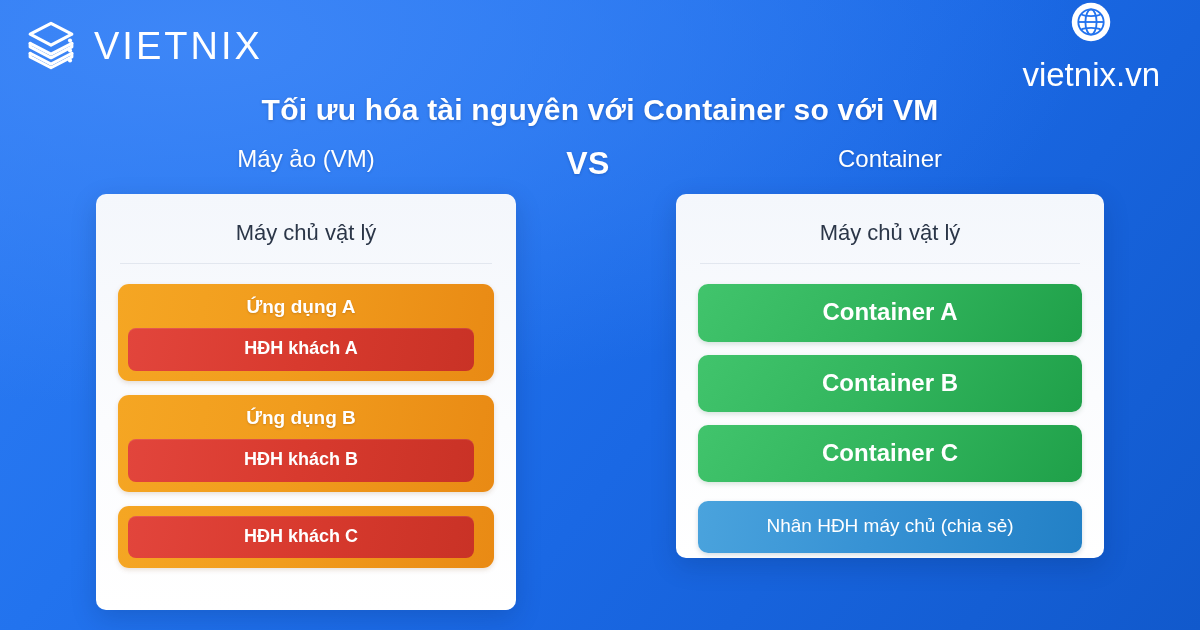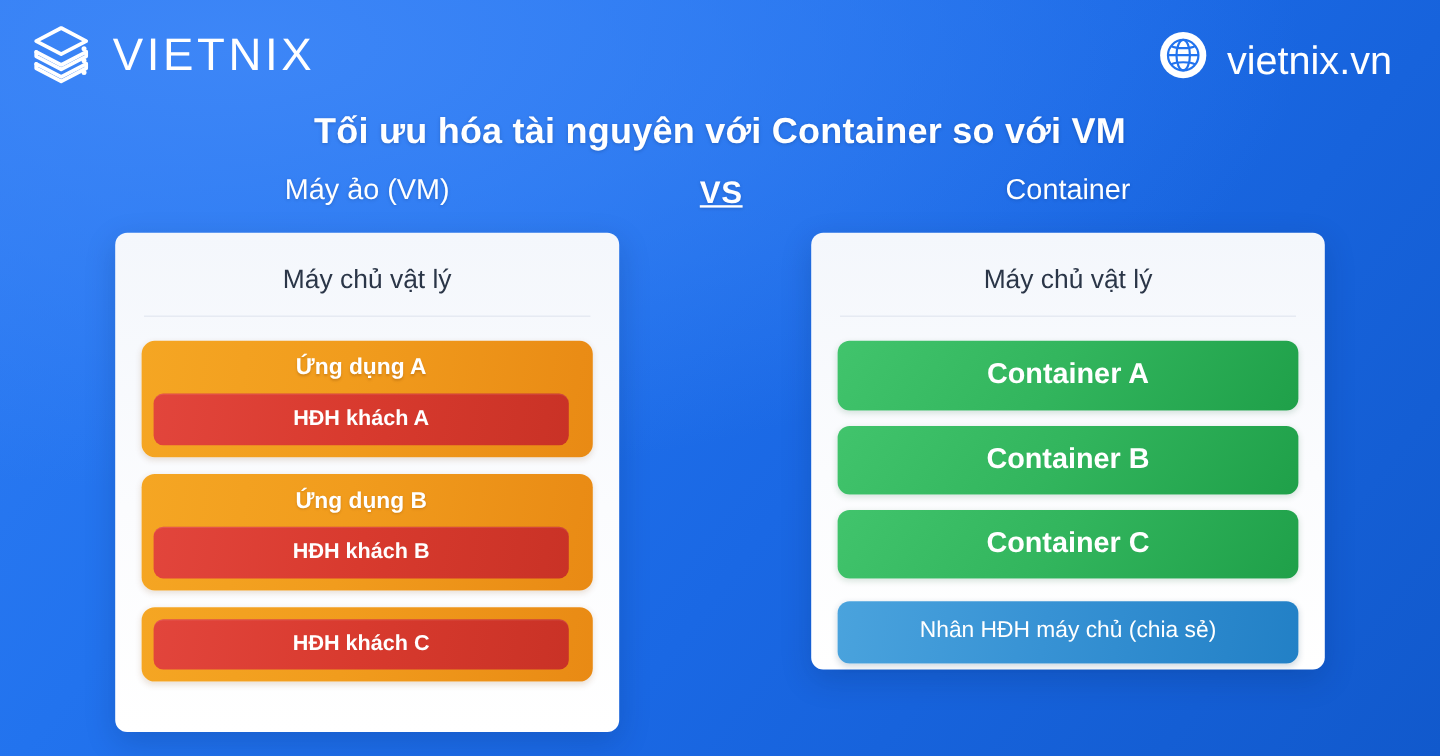--- a/index.html
+++ b/index.html
@@ -52,22 +52,23 @@
   .brand-name {
     color: #ffffff;
     font-size: 38px;
     font-weight: normal;
     letter-spacing: 3px;
     line-height: 1;
     white-space: nowrap;
   }
   .site {
     display: flex;
-    align-items: flex-end;
+    align-items: center;
     gap: 15px;
+    flex-direction: column;
   }
   .globe-icon {
     width: 42px;
     height: 42px;
     flex: 0 0 42px;
     display: block;
   }
   .site-url {
     color: #ffffff;
     font-size: 33px;
@@ -102,26 +103,25 @@
     top: 0;
     color: #ffffff;
     font-size: 24px;
     text-align: center;
     white-space: nowrap;
     text-shadow: 0 1px 3px rgba(0, 30, 80, 0.22);
   }
   .sub-left  { left: 96px;  width: 420px; }
   .sub-right { left: 676px; width: 428px; }
   .sub-vs {
-    left: 521px;
+    left: 508px;
     width: 160px;
-    font-size: 26px;
+    font-size: 32px;
     font-weight: bold;
     letter-spacing: 0.5px;
-    text-decoration: underline;
   }
 
   
   .card {
     position: absolute;
     background: linear-gradient(180deg, #f4f7fc 0%, #fbfcfe 55%, #ffffff 100%);
     border-radius: 10px;
     box-shadow: 0 8px 26px rgba(5, 35, 85, 0.20);
     box-sizing: border-box;
     padding: 0 22px;

